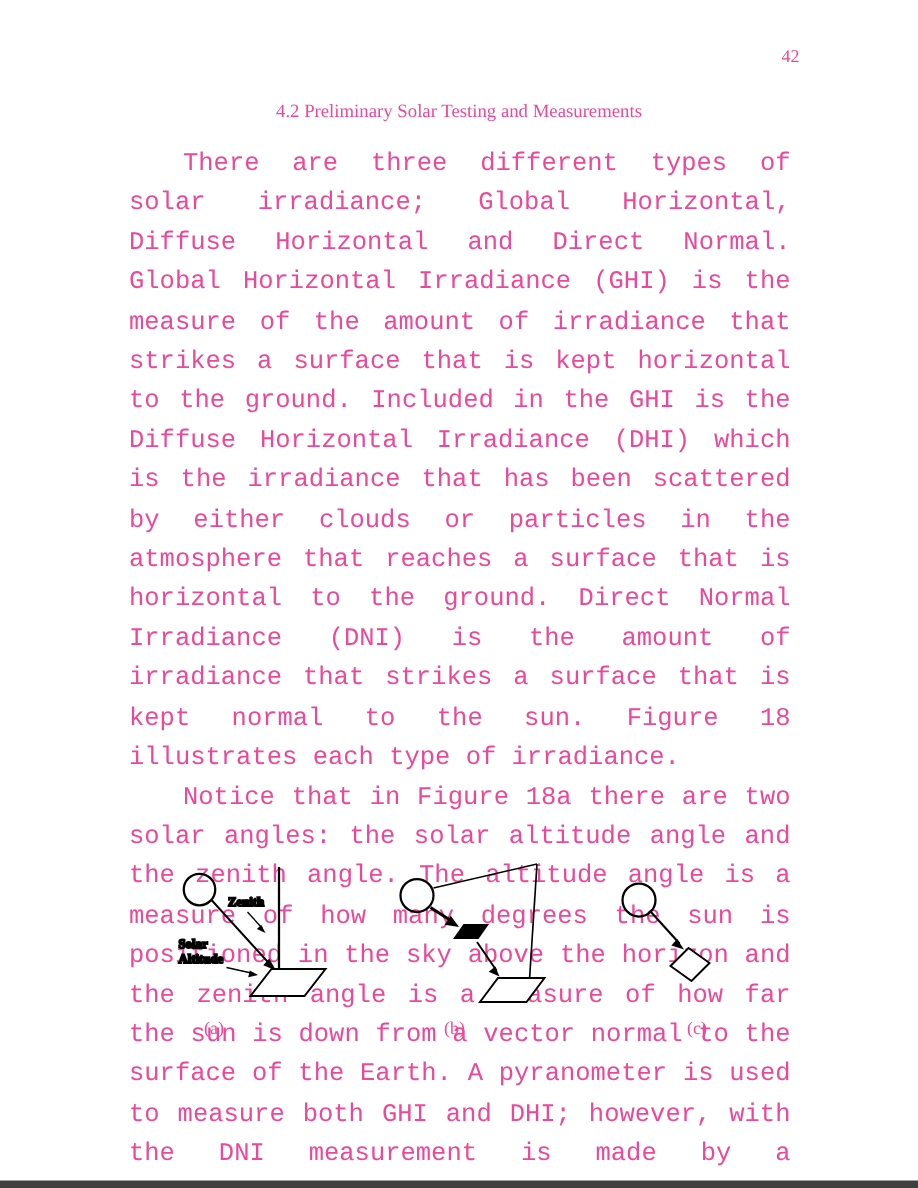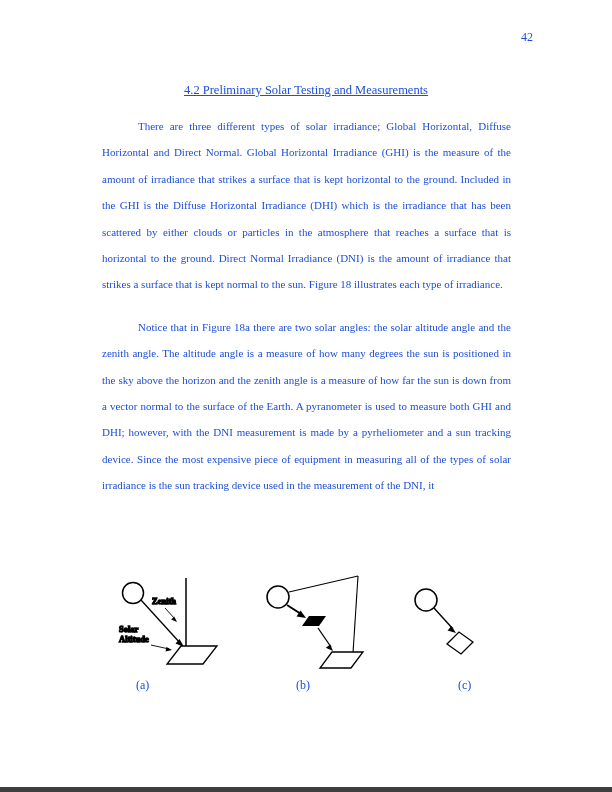--- a/index.html
+++ b/index.html
@@ -2,53 +2,53 @@
 <html><head>
 <meta charset="utf-8">
 <style>
   html, body { margin: 0; padding: 0; background: #ffffff; }
   .page {
     position: relative;
     width: 612px;
     height: 792px;
     background: #ffffff;
     font-family: "Liberation Serif", serif;
-    color: #1d4ed8;
+    color: #ec4899;
     overflow: hidden;
     margin: 0 auto;
   }
   .page-number {
     position: absolute;
     top: 30px;
     right: 79px;
     font-size: 12px;
   }
   .heading {
     position: absolute;
     top: 67px;
     left: 0;
     right: 0;
     text-align: center;
     font-size: 12.5px;
-    text-decoration: underline;
     font-weight: normal;
-    margin: 16px;
+    margin: 0;
   }
   .body-text {
     position: absolute;
     top: 97px;
     left: 86px;
     width: 441px;
   }
   .body-text p {
-    margin: 16px;
-    font-size: 11px;
+    margin: 0;
+    font-size: 17px;
     line-height: 26.4px;
     text-align: justify;
     text-indent: 36px;
+    font-family: Liberation Mono, monospace;
   }
   .figure-svg {
     position: absolute;
     left: 95px;
     top: 566px;
   }
   .figure-svg text {
     font-family: "Liberation Serif", serif;
     font-weight: bold;
     font-size: 8.5px;

